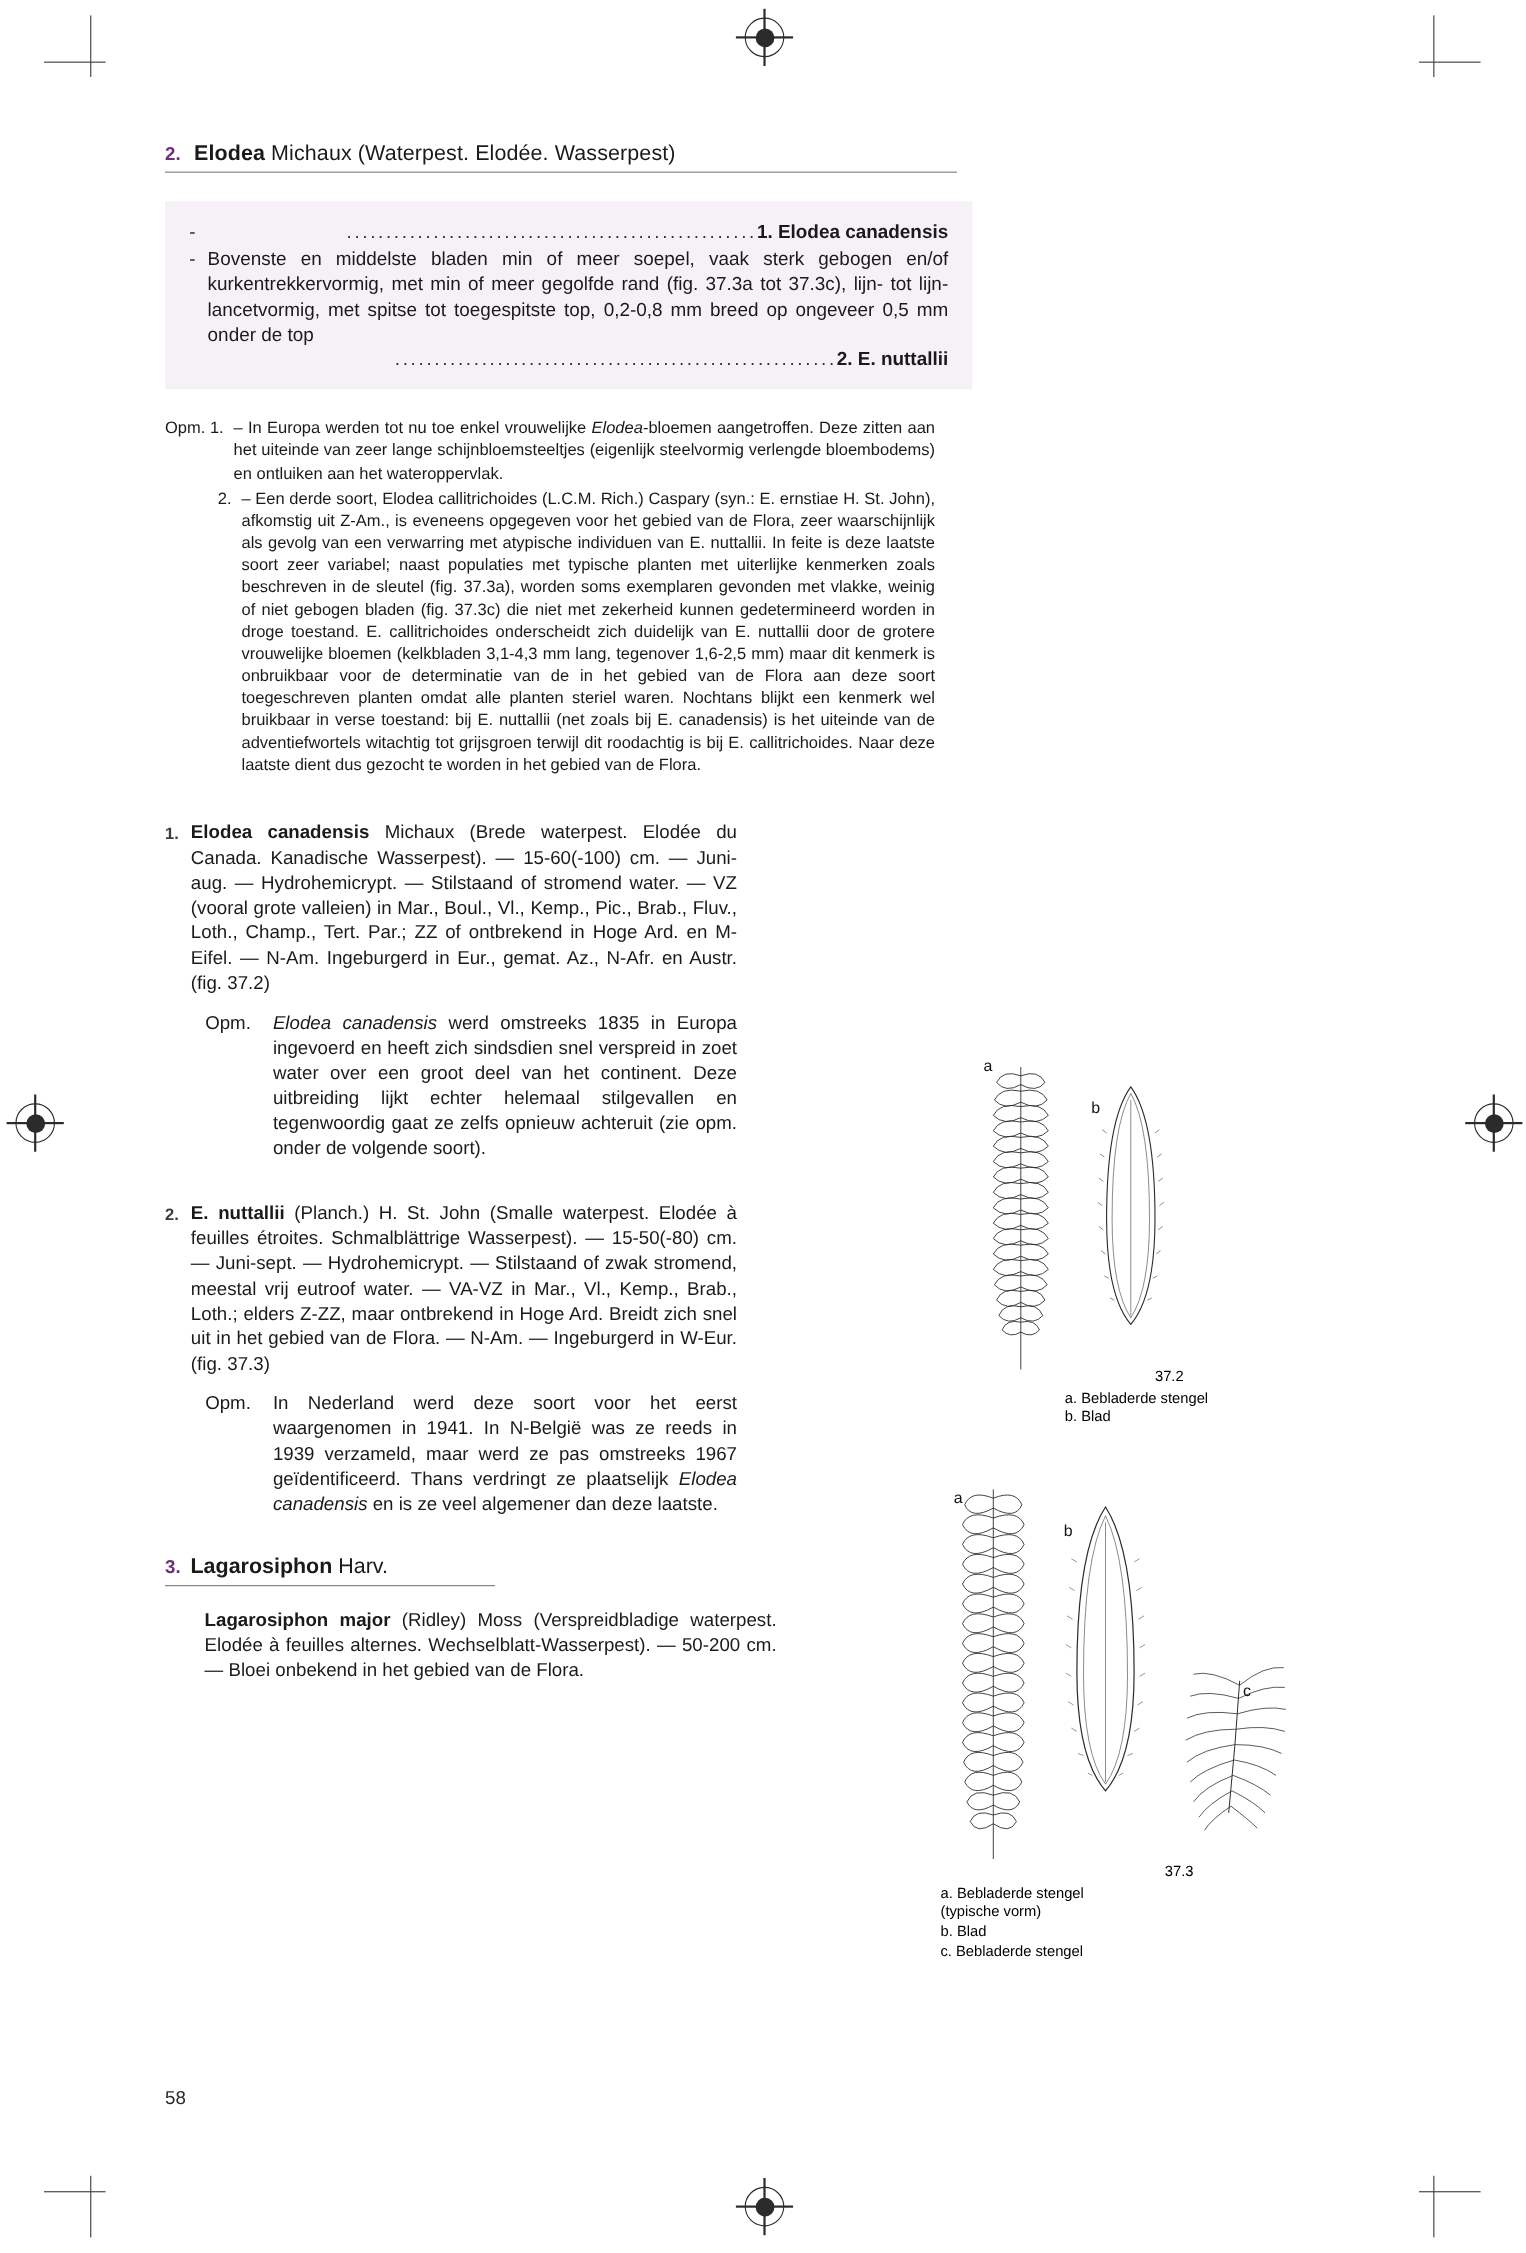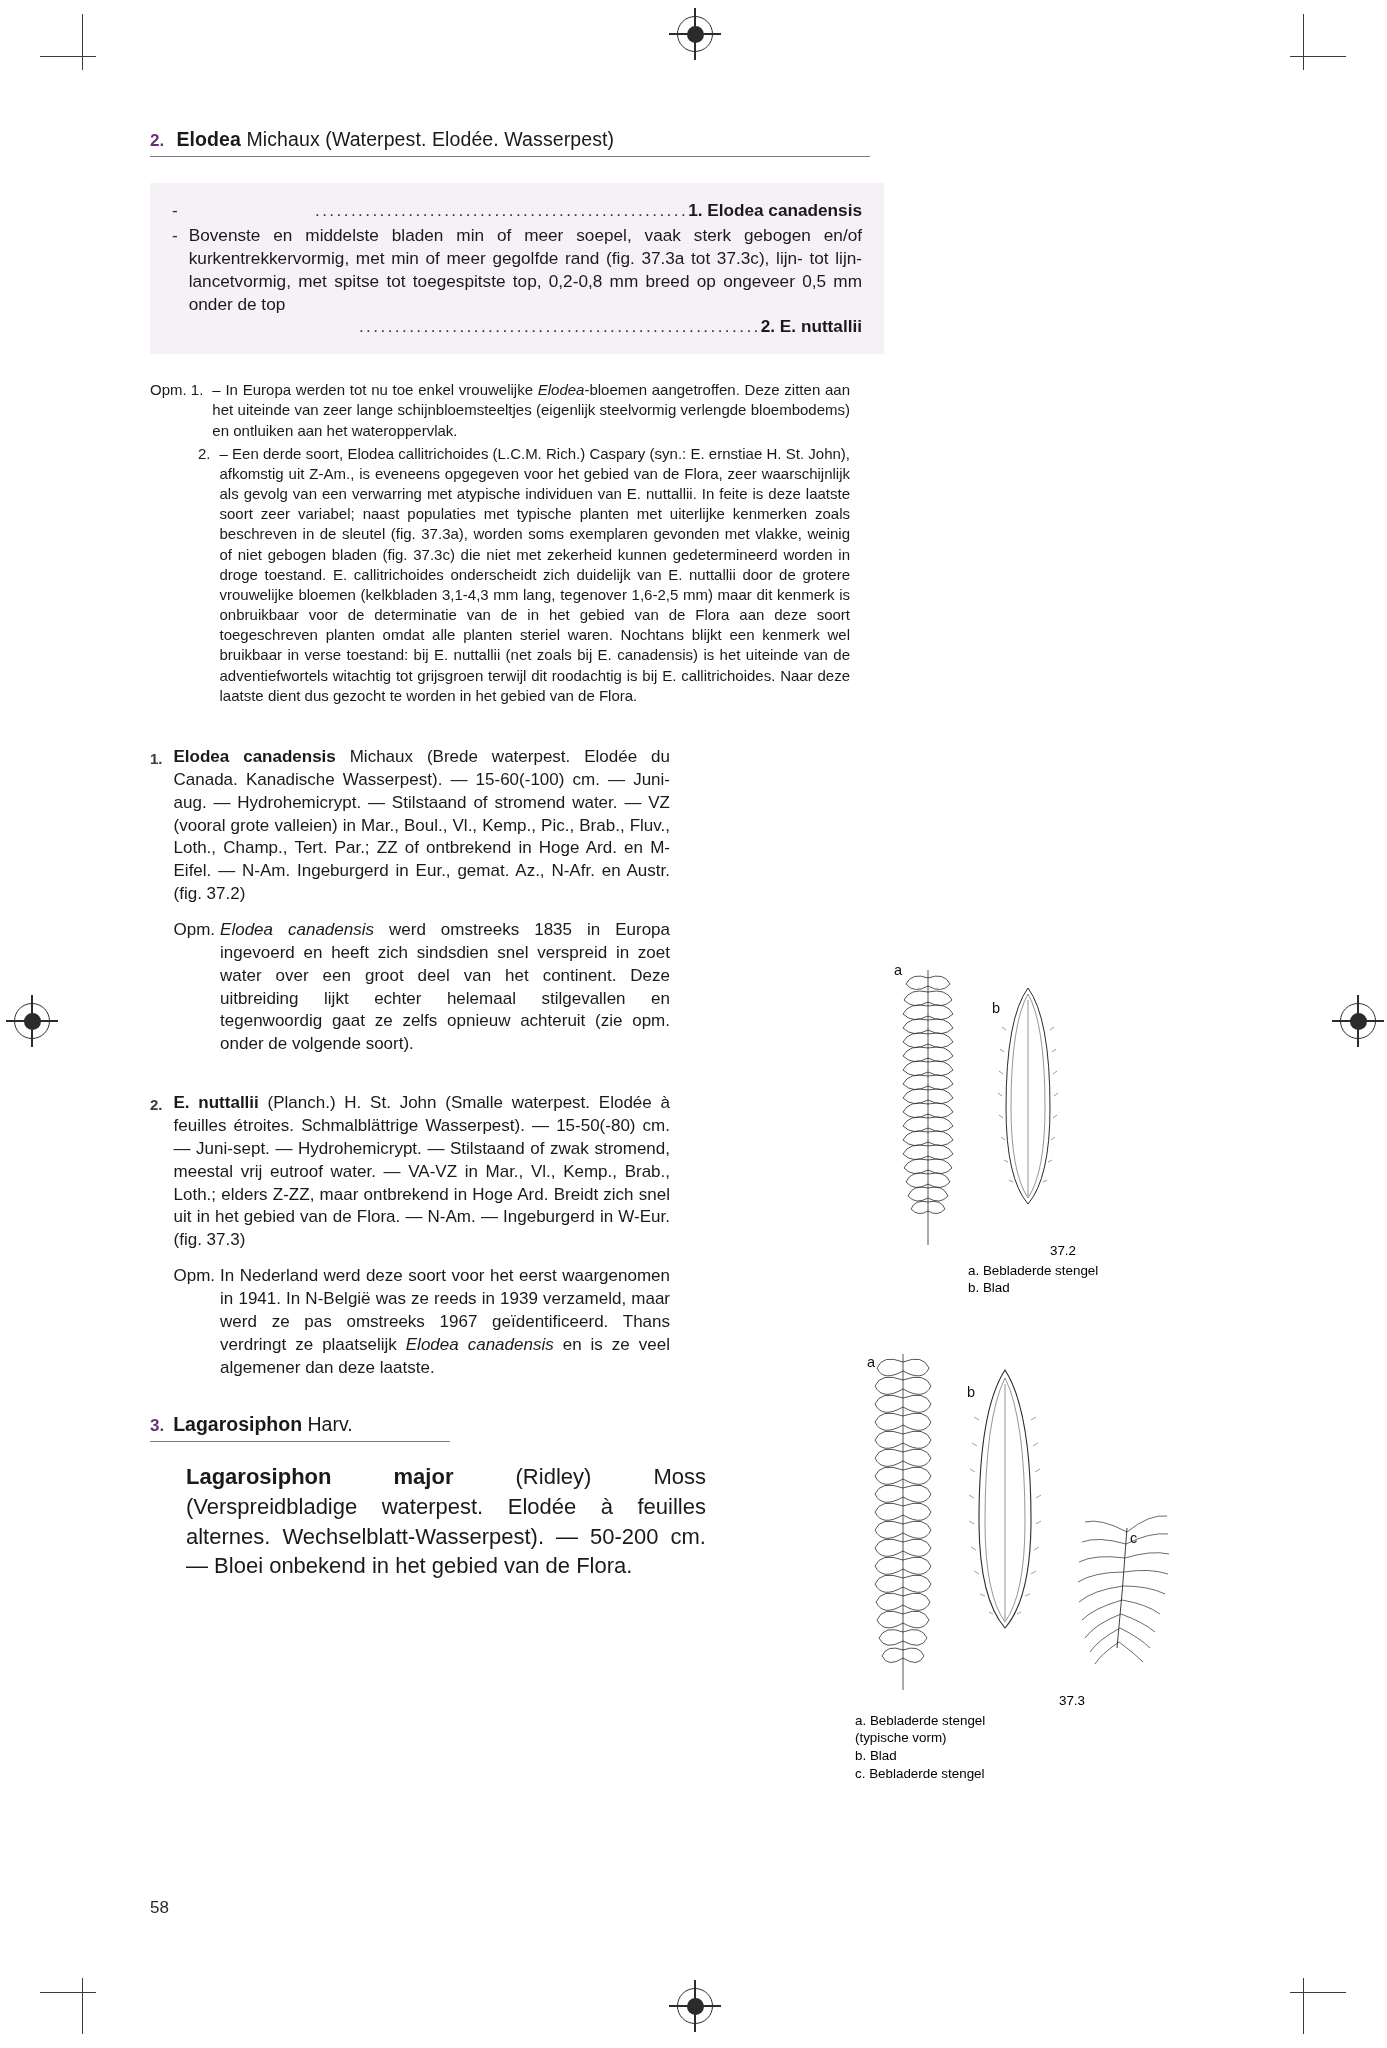--- a/index.html
+++ b/index.html
@@ -95,37 +95,37 @@
     width: 520px;
     font-size: 17px;
     line-height: 1.345;
     margin-bottom: 24px;
   }
   .sp-row { display: flex; gap: 11px; }
   .sp-num { flex: 0 0 auto; color: #3b3b3b; font-weight: bold; font-size: 15px; padding-top: 3px; }
   .sp-body { flex: 1 1 auto; text-align: justify; }
   .sp-body p { margin: 0; }
   .sp-name { font-weight: bold; }
-  .sp-opm { margin-top: 13px; display: flex; gap: 5px; }
+  .sp-opm { margin-top: 13px; display: flex; gap: 20px; margin-left: 13px; }
   .sp-opm-label { flex: 0 0 auto; }
   .sp-opm-body { flex: 1 1 auto; text-align: justify; }
   .sp-opm-body p { margin: 0; }
 
   
   .genus3-heading {
     font-size: 19.5px;
     border-bottom: 1.3px solid #7a7a86;
     padding-bottom: 5px;
     margin-bottom: 20px;
     width: 300px;
     display: flex; gap: 9px; align-items: baseline;
   }
   .lagaro-body {
     width: 520px;
-    font-size: 22px;
+    font-size: 17px;
     line-height: 1.345;
     margin-left: 36px;
     text-align: justify;
   }
   .lagaro-body p { margin: 0; }
 
   
   .folio {
     position: absolute;
     left: 150px; top: 1898px;

